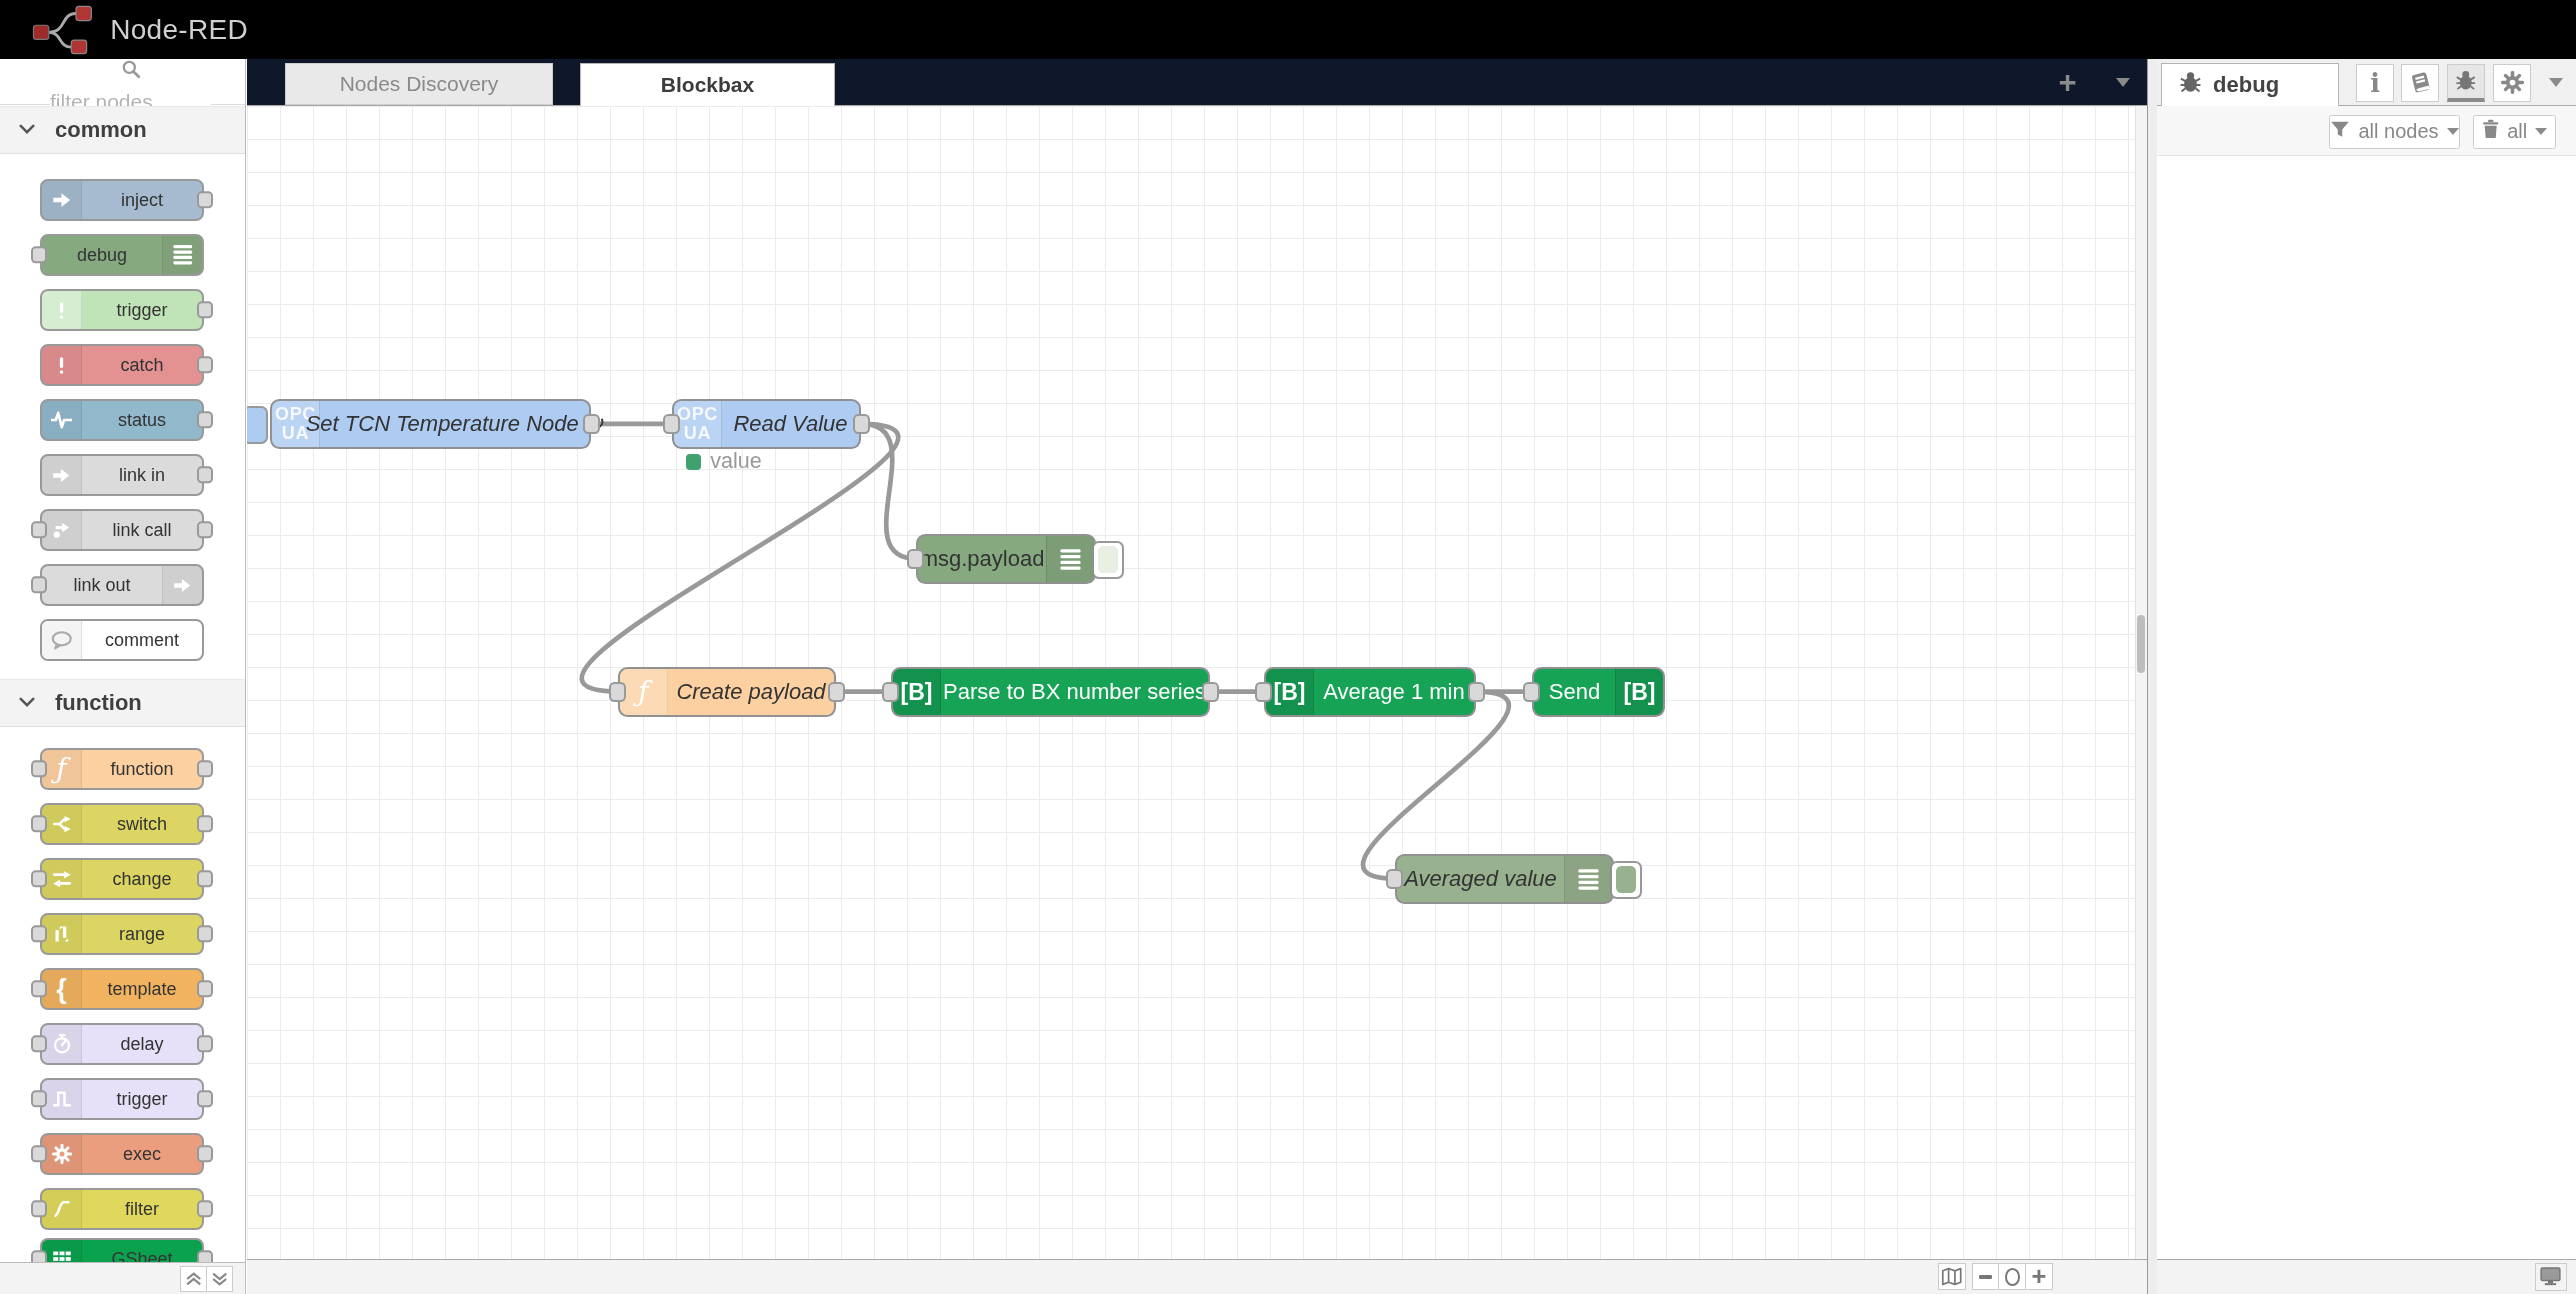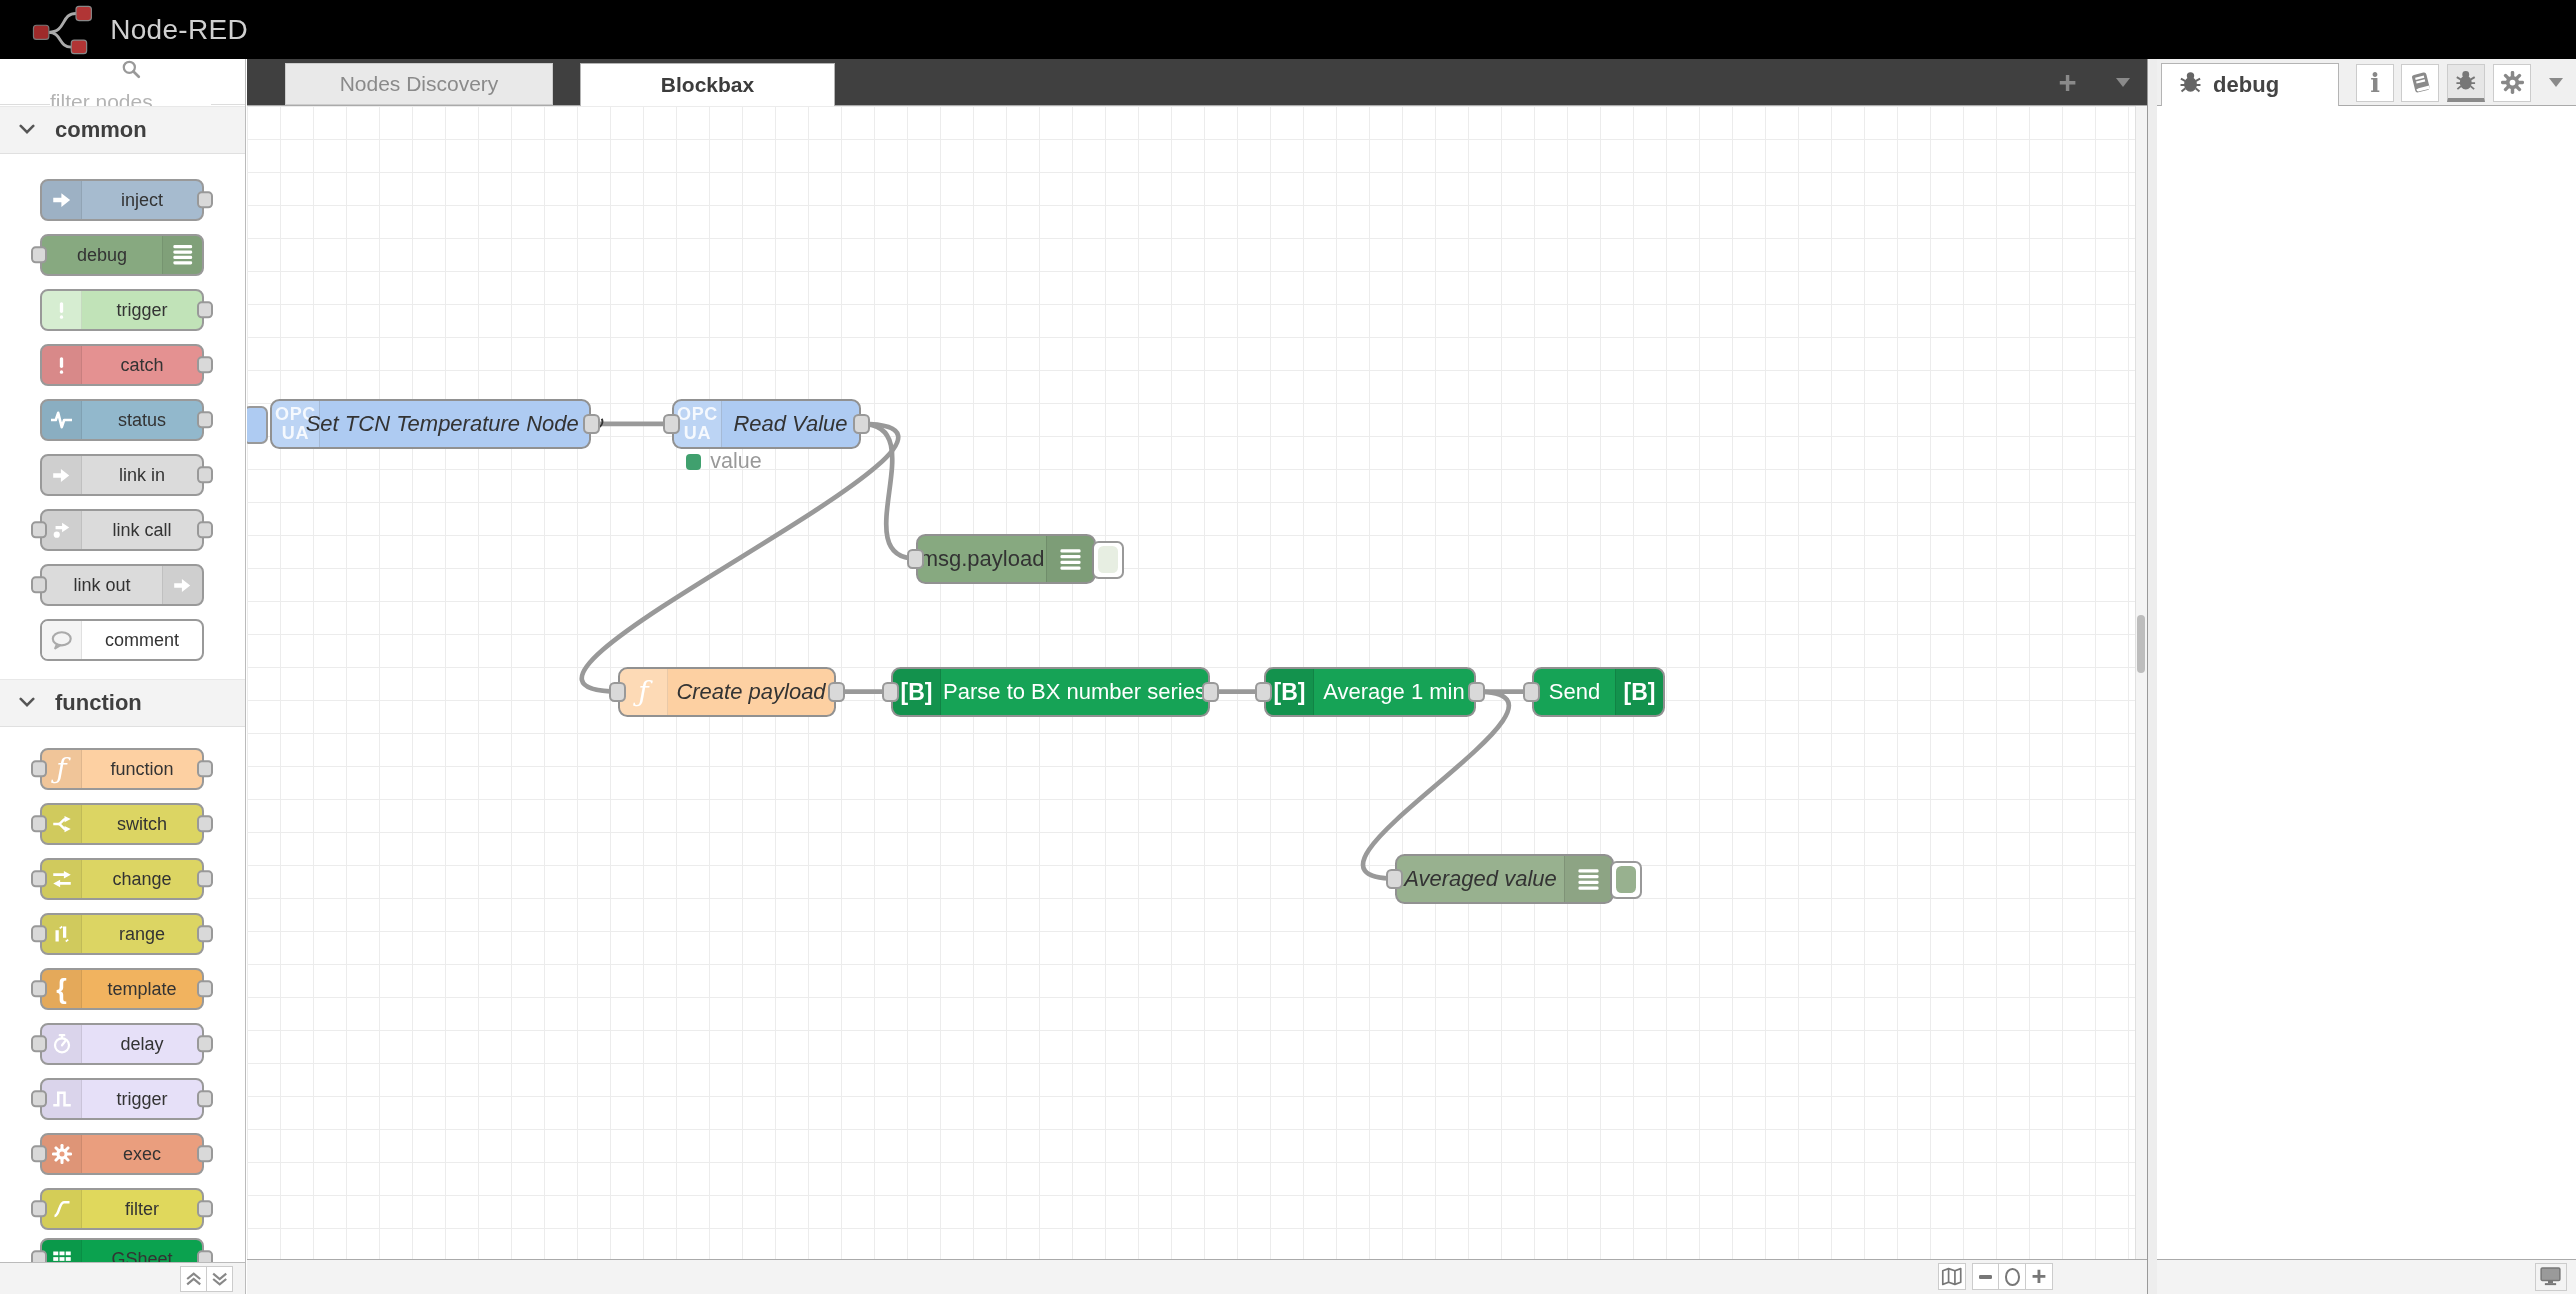--- a/index.html
+++ b/index.html
@@ -43,21 +43,21 @@
   .c-catch{background:#e49191} .c-status{background:#92b8cc} .c-link{background:#dbdbdb}
   .c-comment{background:#ffffff} .c-function{background:#fdd0a2} .c-yellow{background:#dcd563}
   .c-template{background:#f1b35f} .c-lav{background:#e6e0f8} .c-exec{background:#ea9e7e}
   .c-filter{background:#e0d85c} .c-gsheet{background:#0ba24f}
   .palette-footer { position:absolute; left:0; right:0; bottom:0; height:33px; background:#f3f3f3; border-top:1.3px solid #bbb; }
   .pf-btns { position:absolute; right:12px; top:3.4px; display:flex; }
   .pf-btn { width:27px; height:25.5px; background:#fff; border:1.3px solid #ccc; display:flex; align-items:center; justify-content:center; }
   .pf-btn + .pf-btn { margin-left:-1.3px; }
 
   
-  .tabbar { position:absolute; left:247px; top:59px; width:1900px; height:47px; background:#404040; border-bottom:1.3px solid #aaa; }
+  .tabbar { position:absolute; left:247px; top:59px; width:1900px; height:47px; background:#0f172a; border-bottom:1.3px solid #aaa; }
   .tab { position:absolute; top:4px; display:flex; align-items:center; justify-content:center; font-size:21px; }
   .tab-inactive { left:38px; width:268px; height:42px; background:#e9e9e9; border:1.3px solid #ccc; color:#8a8a8a; }
   .tab-active { left:317px; width:255px; height:43px; background:#fff; border:1.3px solid #b4b4b4; border-bottom:none; color:#3c3c3c; font-weight:bold; z-index:3;margin-left:16px; }
   .tab-actions { position:absolute; right:0; top:0; height:46px; display:flex; align-items:center; }
   .plus-glyph { font-size:31px; color:#8a8a8a; font-weight:bold; margin-right:39px; line-height:31px; }
   .tab-actions .caret { margin-right:17.4px; }
 
   
   .canvas { position:absolute; left:247px; top:106px; width:1900px; height:1153px; overflow:hidden; background:#fff;
     background-image:linear-gradient(#ececec 1.3px, transparent 1.3px), linear-gradient(90deg, #ececec 1.3px, transparent 1.3px);
@@ -614,20 +614,42 @@
                 <rect x="6.8" y="0" width="2.4" height="16" rx="1" transform="rotate(-45 8 8)"></rect>
                 <circle cx="8" cy="8" r="4.6"></circle>
               </g>
               <circle cx="8" cy="8" r="2" fill="#fff"></circle>
             </svg>
         </span>
       </div>
       <span class="caret sb-caret" style="left:392px"></span>
     </div>
 
+    <div class="sb-toolbar">
+      <div class="sb-drop filter-drop">
+        <span>
+          <svg width="20" height="19" viewBox="0 0 18 16">
+              <path d="M1 1 H17 L11 8 V14.5 L7 12.5 V8 Z" fill="#888"></path>
+            </svg>
+        </span>
+        <span>all nodes</span>
+        <span class="caret"></span>
+      </div>
+      <div class="sb-drop trash-drop">
+        <span>
+          <svg width="17.4" height="20" viewBox="0 0 16 18">
+              <rect x="5.5" y="0.6" width="5" height="2" rx="1" fill="#888"></rect>
+              <rect x="1" y="2.8" width="14" height="2" rx="1" fill="#888"></rect>
+              <path d="M2.5 6 H13.5 L12.6 17.2 H3.4 Z" fill="#888"></path>
+            </svg>
+        </span>
+        <span>all</span>
+        <span class="caret"></span>
+      </div>
+    </div>
 
     <div class="sb-content"></div>
 
     <div class="sb-footer">
       <div class="monitor-btn">
         <span>
           <svg width="23" height="20" viewBox="0 0 18 16">
               <rect x="1.5" y="1.5" width="15" height="10" rx="1" fill="#9a9a9a" stroke="#777" stroke-width="1.2"></rect>
               <rect x="7" y="11.5" width="4" height="2.2" fill="#777"></rect>
               <rect x="4.5" y="13.7" width="9" height="1.6" fill="#777"></rect>

